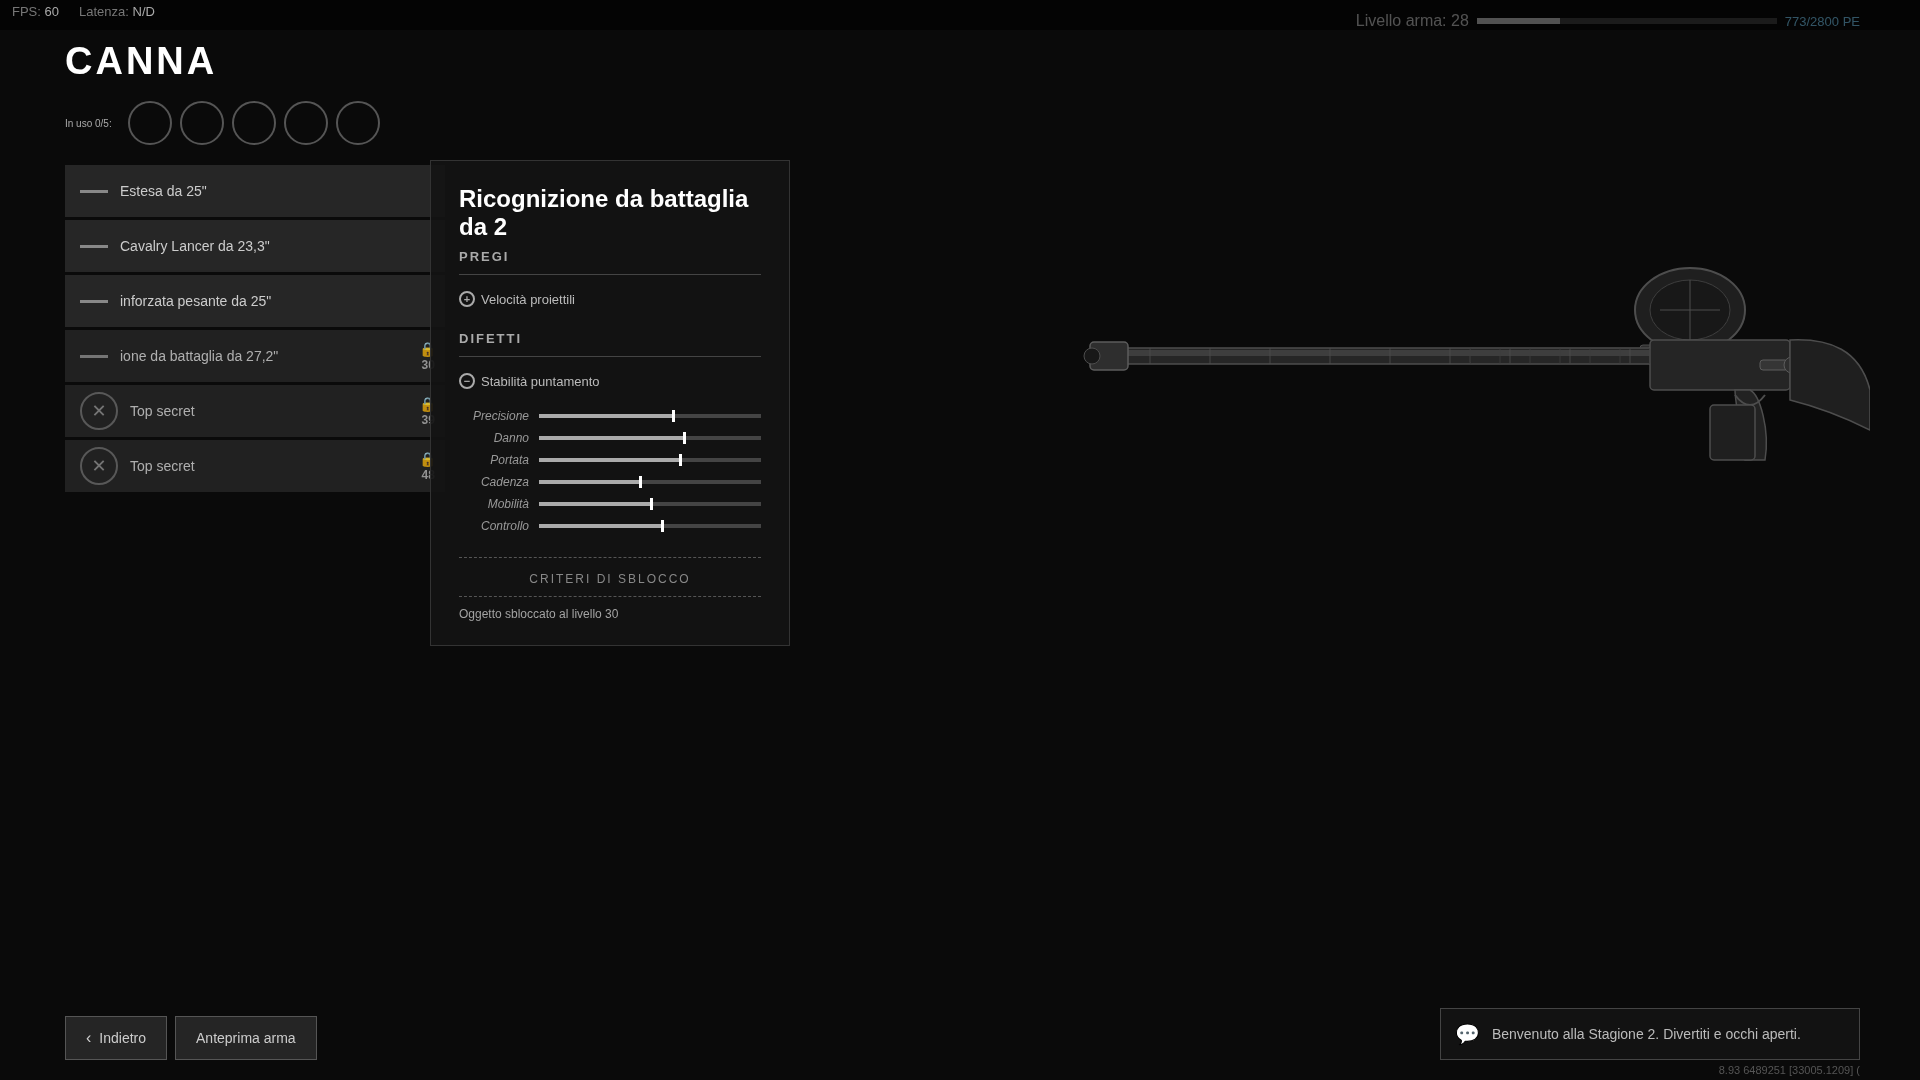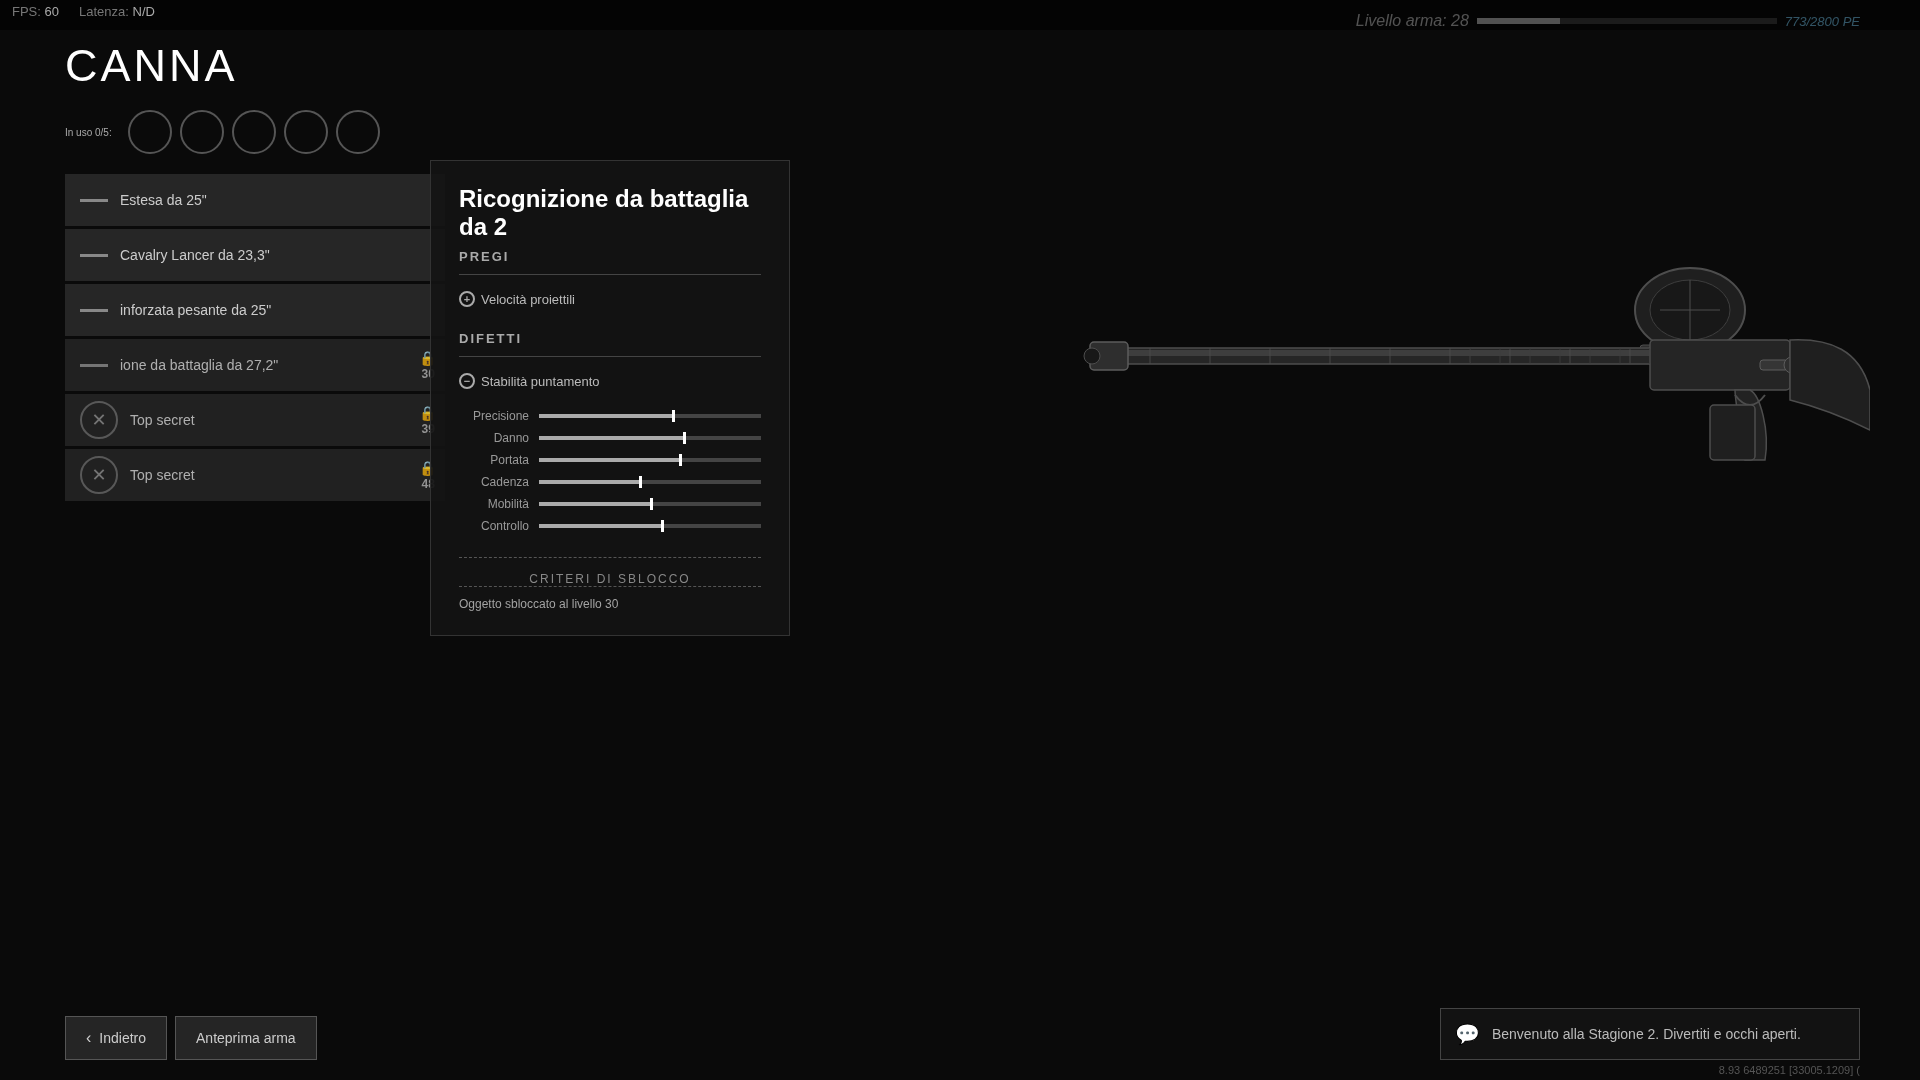--- a/index.html
+++ b/index.html
@@ -42,22 +42,22 @@
 
     
     #left-panel {
       position: absolute;
       top: 10px;
       left: 65px;
       width: 380px;
     }
 
     #section-title {
-      font-size: 45px;
-      font-weight: 400;
+      font-size: 38px;
+      font-weight: 700;
       color: #ffffff;
       text-transform: uppercase;
       letter-spacing: 3px;
       margin-bottom: 18px;
     }
 
     #attachment-slots {
       display: flex;
       align-items: center;
       gap: 8px;
@@ -198,20 +198,21 @@
     #divider-difetti { width: 100%; height: 1px; background: #444; margin: 6px 0 16px 0; }
 
     
     #stats-bars { margin-top: 20px; }
     .stat-bar-row {
       display: flex;
       align-items: center;
       margin-bottom: 8px;
       font-size: 12px;
       color: #aaa;
+      font-style: italic;
     }
     .stat-bar-label {
       width: 70px;
       text-align: right;
       margin-right: 10px;
       font-size: 12px;
       color: #999;
     }
     .stat-bar-track {
       flex: 1;
@@ -237,40 +238,40 @@
     #unlock-section {
       margin-top: 24px;
       border-top: 1px dashed #555;
       padding-top: 14px;
     }
     #unlock-title {
       font-size: 12px;
       letter-spacing: 2px;
       color: #888;
       text-align: center;
+      margin-bottom: 10px;
     }
     #unlock-dashed-line {
       width: 100%;
       border-top: 1px dashed #555;
       margin-bottom: 10px;
     }
     #unlock-desc {
       font-size: 12px;
       color: #a3a3a3;
     }
 
     
     #weapon-level-area {
       position: absolute;
       top: 12px;
       right: 60px;
       display: flex;
       align-items: center;
       gap: 8px;
-      font-style: italic;
     }
     #weapon-level-label {
       font-size: 16px;
       color: #ccc;
       white-space: nowrap;
     }
     #weapon-level-bar-track {
       width: 300px;
       height: 6px;
       background: #444;

